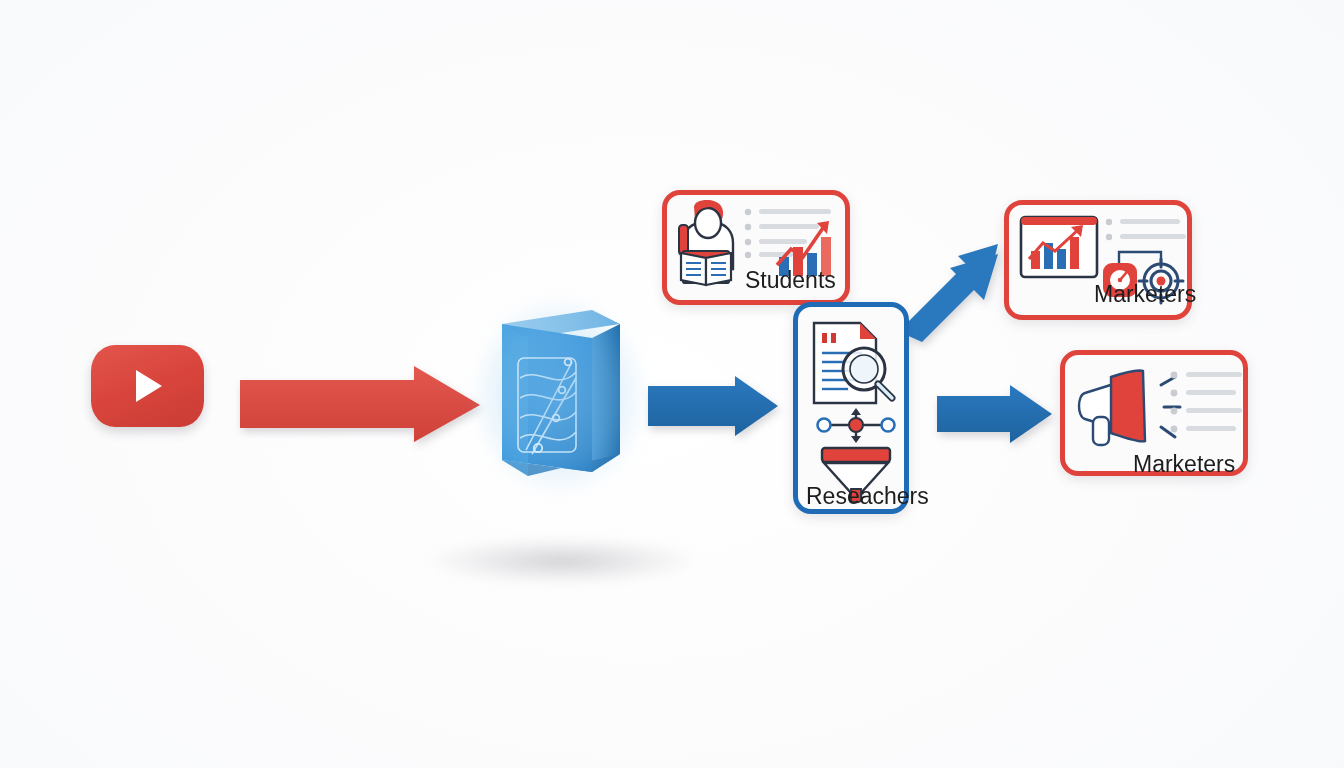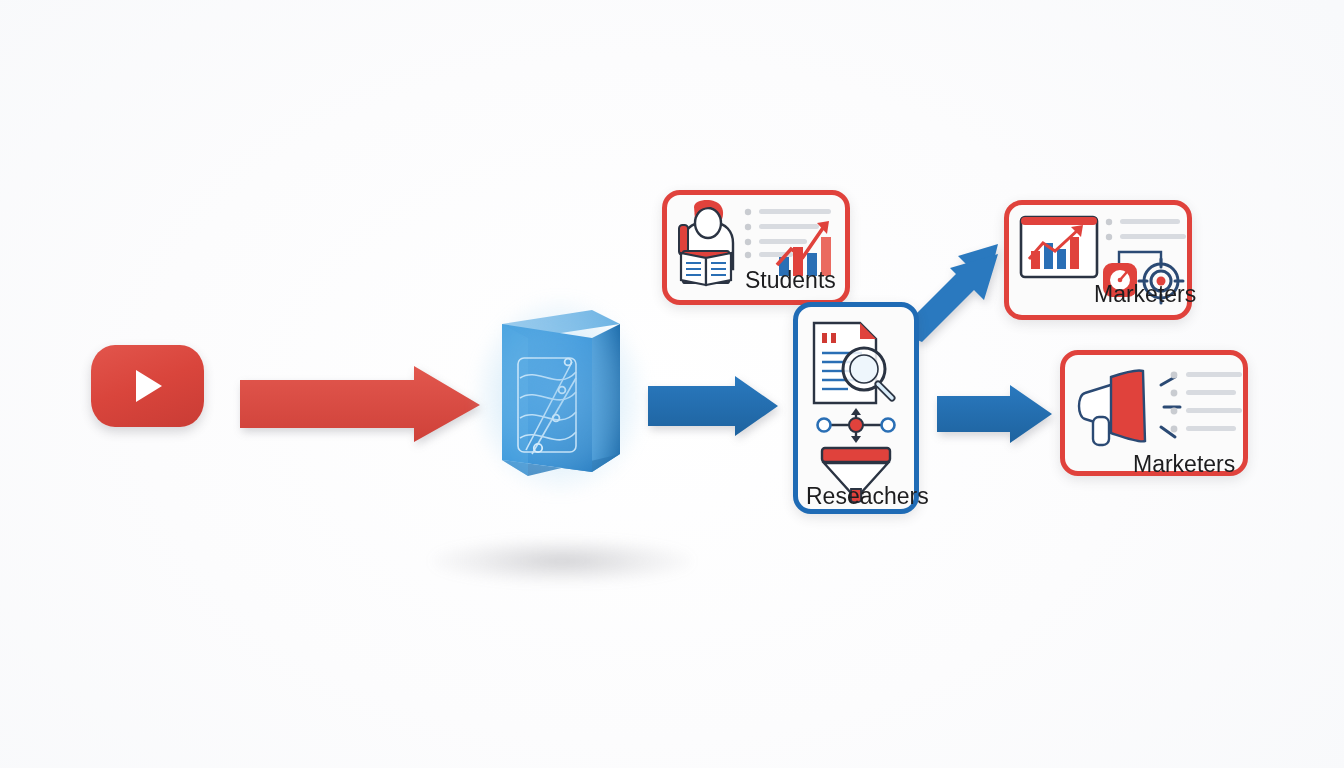--- a/index.html
+++ b/index.html
@@ -204,21 +204,21 @@
         <rect x="126" y="52" width="10" height="29" fill="#e0423c"></rect>
         <rect x="140" y="58" width="10" height="23" fill="#2a6fb5"></rect>
         <rect x="154" y="42" width="10" height="39" fill="#ea6a60"></rect>
         <path d="M110 70 L124 54 L136 62 L158 30" stroke="#e0423c" stroke-width="3.6" fill="none"></path>
         <path d="M150 28 L162 26 L160 39 Z" fill="#e0423c"></path>
       </g>
     </svg>
     <span class="card-label" style="left:78px;top:72px;">Students</span>
   </div>
 
-  <div class="card blue" style="left:793px;top:302px;width:126px;height:212px;">
+  <div class="card blue" style="left:793px;top:302px;width:116px;height:212px;">
     <svg width="116" height="202" viewBox="0 0 116 202">
 
       <g>
         <path d="M16 16 L62 16 L78 32 L78 96 L16 96 Z" fill="#ffffff" stroke="#2b3443" stroke-width="2.4"></path>
         <path d="M62 16 L78 32 L62 32 Z" fill="#e0423c"></path>
         <rect x="24" y="26" width="5" height="10" fill="#d03a33"></rect>
         <rect x="33" y="26" width="5" height="10" fill="#d03a33"></rect>
         <g stroke="#2a6fb5" stroke-width="2.4">
           <path d="M24 46 h40"></path>
             <path d="M24 55 h40"></path>

